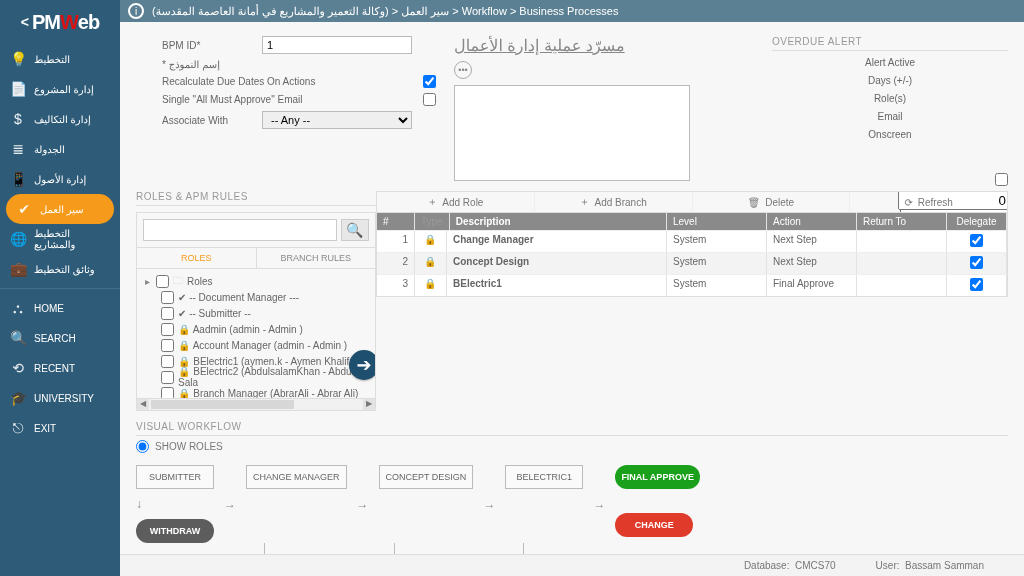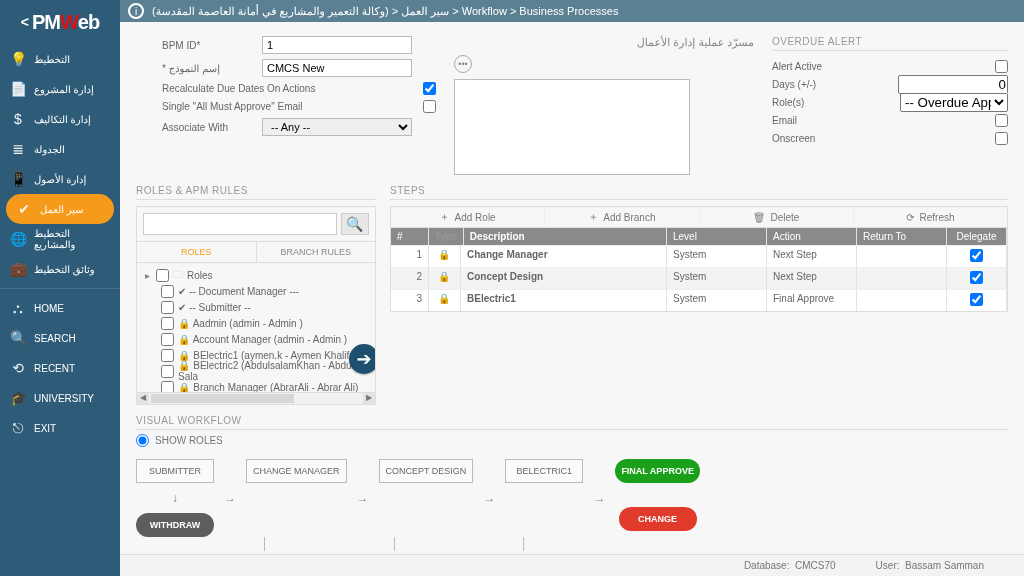--- a/index.html
+++ b/index.html
@@ -28,35 +28,35 @@
   .form-col { flex: 0 0 300px; display: flex; flex-direction: column; gap: 5px; }
   .form-row { display: flex; align-items: center; gap: 6px; }
   .form-row .lbl { flex: 0 0 94px; font-size: 10px; text-align: left; margin-left: 26px; }
   .form-row .lbl.long { flex: 0 0 210px; }
   .form-row input[type="text"], .form-row select { border: 1px solid #bbb; height: 18px; padding: 0 4px; font-size: 11px; }
   .form-row input.w1 { width: 150px; }
   .form-row select.w1 { width: 150px; }
   .form-row input[type="checkbox"] { margin-left: auto; }
 
   .mid-col { flex: 0 0 300px; }
-  .mid-label { font-size: 11px; color: #888; text-align: right; margin-bottom: 6px; direction: rtl; }
+  .mid-label { font-size: 16px; color: #888; text-align: left; margin-bottom: 6px; direction: rtl; text-decoration: underline; }
   .dots-circle { width: 18px; height: 18px; border: 1px solid #aaa; border-radius: 50%; display: inline-flex; align-items: center; justify-content: center; font-size: 9px; color: #888; }
   .big-box { margin-top: 6px; width: 236px; height: 96px; border: 1px solid #bbb; background: #fff; }
 
   .alert-col { flex: 1; }
   .section-title { font-size: 10px; color: #999; letter-spacing: .5px; border-bottom: 1px solid #ddd; padding-bottom: 3px; margin-bottom: 6px; }
-  .alert-row { display: flex; align-items: center; gap: 6px; height: 18px; }
+  .alert-row { display: flex; align-items: center; gap: 6px; height: 18px; flex-direction: column; }
   .alert-row .albl { flex: 0 0 110px; font-size: 10px; }
   .alert-row input[type="text"] { width: 110px; text-align: right; }
   .alert-row select { width: 108px; }
   .alert-row .chk { margin-left: auto; }
   .alert-row .ctrl { margin-left: auto; }
 
   
-  .row-mid { display: flex; gap: 14px; }
+  .row-mid { display: flex; }
   .roles-panel { flex: 0 0 240px; display: flex; flex-direction: column; }
   .roles-search { display: flex; gap: 4px; border: 1px solid #ddd; padding: 6px; }
   .roles-search input { flex: 1; height: 22px; border: 1px solid #ccc; padding: 0 6px; }
   .roles-search .sbtn { width: 28px; height: 22px; background: #e7e7e7; border: 1px solid #ccc; display: flex; align-items: center; justify-content: center; font-size: 14px; cursor: pointer; }
   .roles-tabs { display: flex; border: 1px solid #ddd; border-top: none; }
   .roles-tabs .rtab { flex: 1; text-align: center; padding: 5px 0; font-size: 9px; color: #f59a1a; cursor: pointer; }
   .roles-tabs .rtab.inactive { color: #888; }
   .roles-tabs .rtab:first-child { border-right: 1px solid #ddd; }
   .roles-tree { border: 1px solid #ddd; border-top: none; height: 130px; overflow: hidden; position: relative; padding: 4px 6px; font-size: 10px; }
   .tree-row { display: flex; align-items: center; gap: 4px; height: 16px; }
@@ -88,21 +88,21 @@
   .c.act { flex: 0 0 90px; }
   .c.ret { flex: 0 0 90px; }
   .c.del { flex: 0 0 60px; text-align: center; }
   .grid-head .c.num { text-align: left; }
 
   
   .vw-section .section-title { margin-bottom: 4px; }
   .vw-radios { display: flex; flex-direction: column; gap: 4px; margin-bottom: 12px; }
   .vw-radios label { display: flex; align-items: center; gap: 6px; font-size: 10px; color: #777; }
   .flow { display: flex; align-items: flex-start; gap: 10px; }
-  .flow-col { display: flex; flex-direction: column; align-items: center; gap: 8px; }
+  .flow-col { display: flex; flex-direction: column; align-items: flex-start; gap: 8px; }
   .node { min-width: 78px; height: 24px; border: 1px solid #bbb; background: #fafafa; font-size: 9px; display: flex; align-items: center; justify-content: center; padding: 0 6px; }
   .node.pill { border-radius: 12px; border: none; color: #fff; font-weight: bold; }
   .node.green { background: #1aa01a; }
   .node.red { background: #e03b2a; }
   .node.dark { background: #5d5d5d; }
   .arrow-right { font-size: 12px; color: #888; align-self: center; }
   .flow-connectors { position: relative; height: 32px; width: 260px; margin-left: 128px; }
   .flow-connectors .v { position: absolute; top: 0; width: 1px; height: 14px; background: #bbb; }
 
   
@@ -188,21 +188,20 @@
     <div class="content">
 
       <div class="row-top">
         <div class="form-col">
           <div class="form-row">
             <span class="lbl">BPM ID*</span>
             <input class="w1" type="text" value="1" style="">
           </div>
           <div class="form-row">
             <span class="lbl" style="direction:rtl;text-align:left;">إسم النموذج *</span>
-            <input class="w1" type="text" value="CMCS New" style="">
           </div>
           <div class="form-row">
             <span class="lbl long">Recalculate Due Dates On Actions</span>
             <input type="checkbox" checked="" style="">
           </div>
           <div class="form-row">
             <span class="lbl long">Single "All Must Approve" Email</span>
             <input type="checkbox" style="">
           </div>
           <div class="form-row">
@@ -299,21 +298,20 @@
               </div>
           </div>
           <div class="roles-scroll">
             <div class="sa left">◀</div>
             <div class="thumb"></div>
             <div class="sa right">▶</div>
           </div>
         </div>
 
         <div class="steps-panel">
-          <div class="section-title">STEPS</div>
           <div class="steps-toolbar">
             <div class="tbtn">
                 <span>＋</span>
                 <span>Add Role</span>
               </div>
             <div class="tbtn">
                 <span>＋</span>
                 <span>Add Branch</span>
               </div>
             <div class="tbtn">

